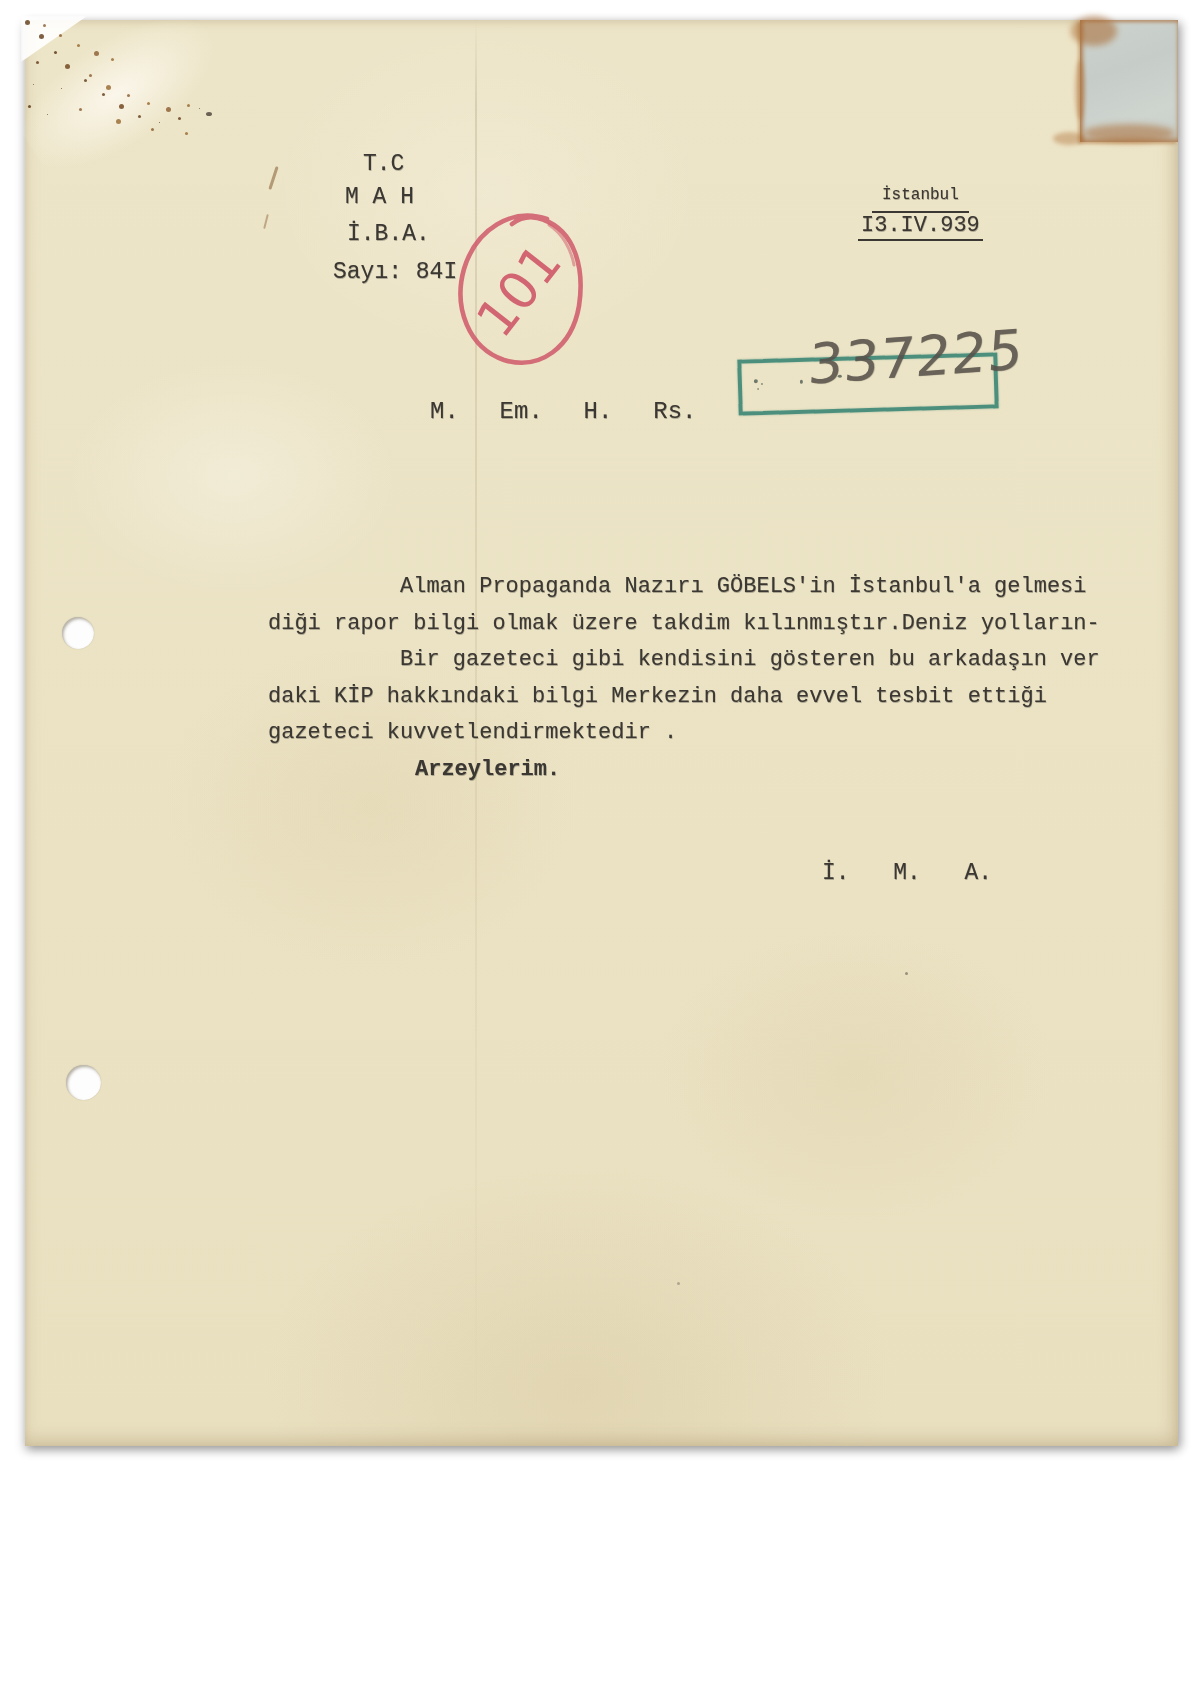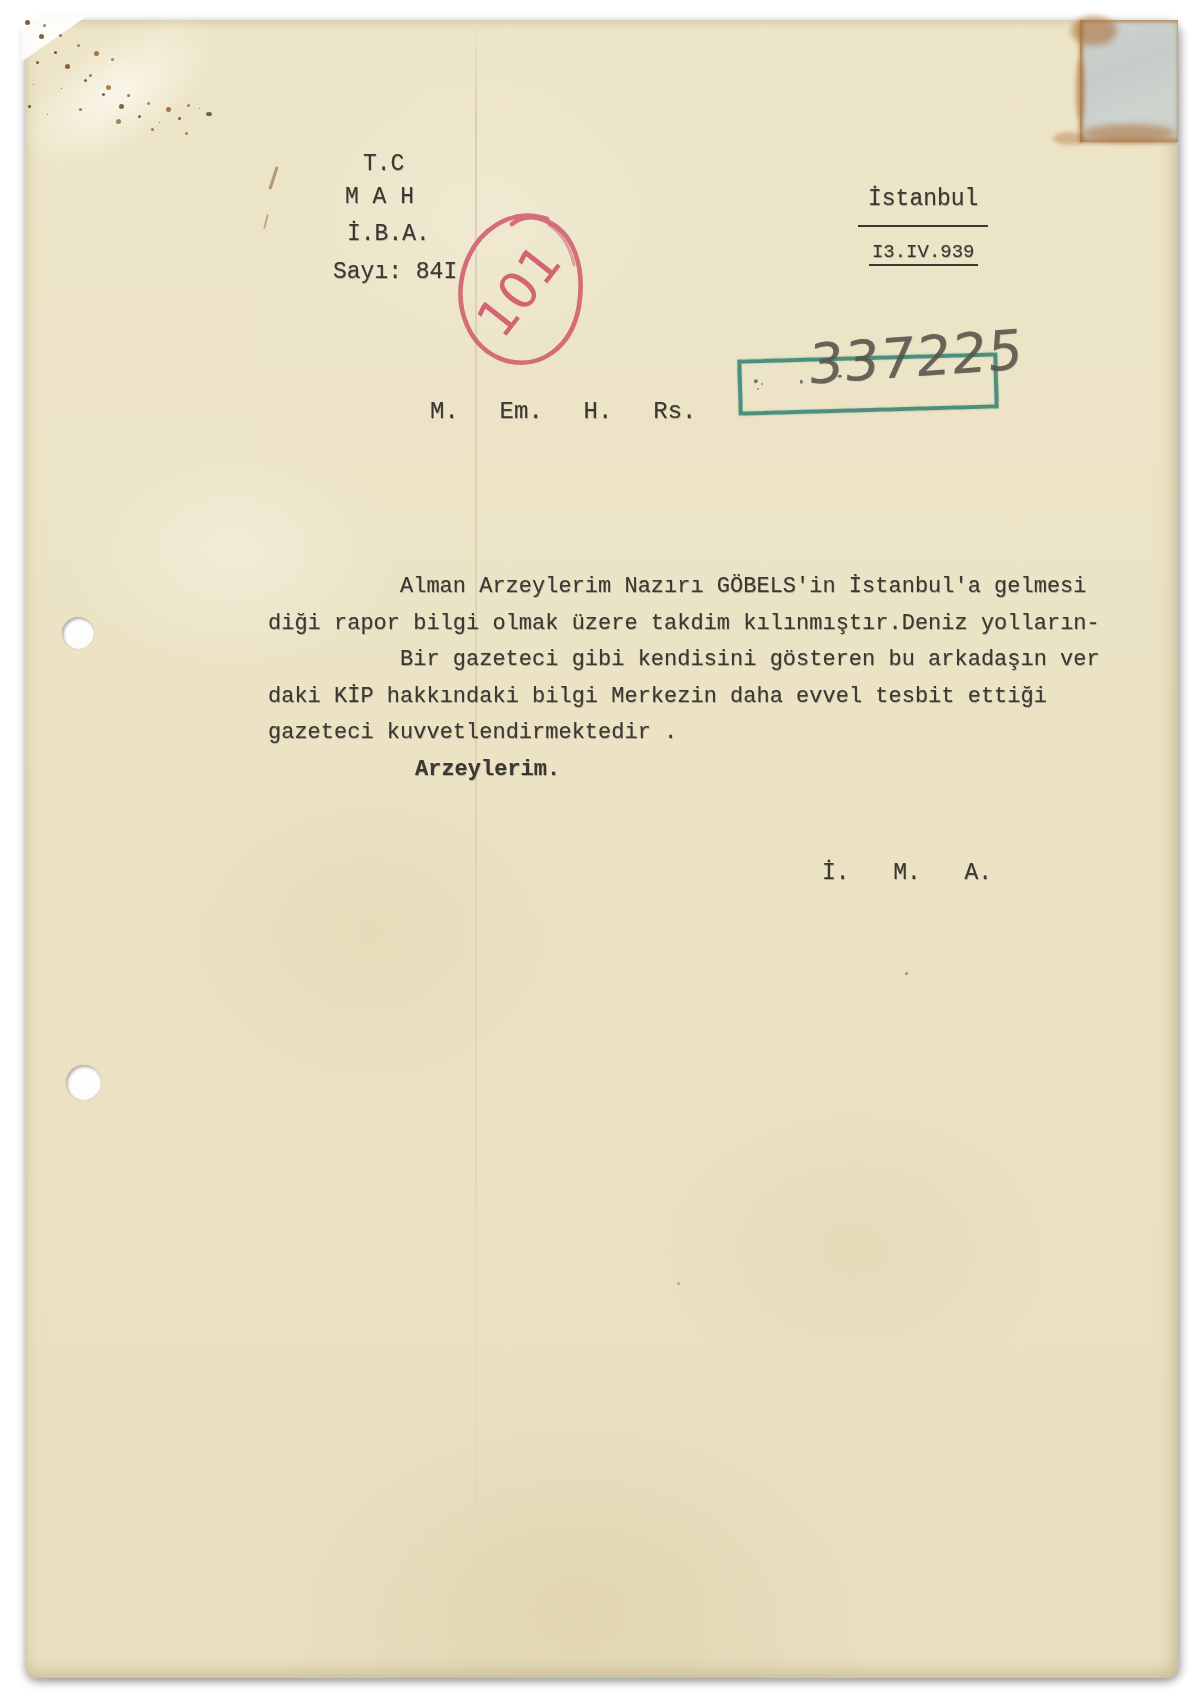--- a/index.html
+++ b/index.html
@@ -1,38 +1,38 @@
 <!DOCTYPE html>
 <html><head>
 <meta charset="utf-8">
 <style>
   html,body{margin:0;padding:0;background:#ffffff;}
   .page{position:relative;width:1200px;height:1698px;background:#ffffff;overflow:hidden;
         font-family:"Liberation Mono","DejaVu Sans Mono",monospace;}
-  .paper{position:absolute;left:25px;top:20px;width:1153px;height:1658px;border-radius:13px;
+  .paper{position:absolute;left:25px;top:20px;width:1153px;height:1426px;border-radius:0;
     background-color:#ece4c6;
     background-image:
       radial-gradient(240px 170px at 18% 32%, rgba(255,255,255,0.30), rgba(255,255,255,0) 70%),
       radial-gradient(320px 240px at 40% 12%, rgba(255,255,255,0.18), rgba(255,255,255,0) 70%),
       radial-gradient(300px 230px at 30% 55%, rgba(214,195,150,0.22), rgba(214,195,150,0) 70%),
       radial-gradient(280px 210px at 72% 74%, rgba(211,192,146,0.20), rgba(211,192,146,0) 70%),
       radial-gradient(420px 300px at 48% 96%, rgba(205,185,140,0.28), rgba(205,185,140,0) 75%),
       linear-gradient(#ede5c8, #e9e0c0);
     box-shadow: 0 4px 10px rgba(0,0,0,0.30), 4px 2px 9px rgba(0,0,0,0.18),
       inset 0 -8px 16px rgba(150,125,80,0.22), inset -8px 0 14px rgba(150,125,80,0.16),
       inset 0 2px 6px rgba(150,125,80,0.12);}
   .typewritten{color:#3b3833;
     text-shadow:0.5px 0.5px 0 rgba(59,56,51,0.35), -0.3px -0.3px 0 rgba(59,56,51,0.18);
     white-space:pre;}
   .lh-line{position:absolute;font-size:23px;}
   .lh0{left:338px;top:131px;} .lh1{left:320px;top:164px;}
   .lh2{left:322px;top:201px;} .lh3{left:308px;top:239px;}
   .dateline{position:absolute;left:833px;top:166px;text-align:center;}
-  .dateline .city{display:inline-block;font-size:23px;padding:0 10px 13px 10px;border-bottom:2.5px solid #3b3833;}
-  .dateline .date{display:inline-block;font-size:19px;padding:0 3px 1px 3px;border-bottom:2.5px solid #3b3833;margin-top:14px;}
+  .dateline .city{display:inline-block;font-size:16px;padding:0 10px 7px 10px;border-bottom:2.5px solid #3b3833;}
+  .dateline .date{display:inline-block;font-size:22px;padding:0 3px 1px 3px;border-bottom:2.5px solid #3b3833;margin-top:0;}
   .recipient{position:absolute;left:405px;top:378px;font-size:24px;word-spacing:6px;}
   .body-block{position:absolute;left:243px;top:549px;font-size:22px;line-height:36.6px;}
   .body-block .indent1{padding-left:132px;} .body-block .indent2{padding-left:147px;font-weight:bold;}
   .signature{position:absolute;left:797px;top:840px;font-size:23px;word-spacing:8px;}
   
   .red-annot{position:absolute;left:425px;top:185px;width:145px;height:165px;}
   
   .stamp{position:absolute;left:713px;top:336px;width:252px;height:48px;
     border:4px solid rgba(40,125,108,0.82);transform:rotate(-1.6deg);
     box-shadow:0 0 2px rgba(40,125,108,0.45), inset 0 0 2px rgba(40,125,108,0.30);}
@@ -130,21 +130,21 @@
     <div class="recipient typewritten">M.  Em.  H.  Rs.</div>
 
     <div class="stamp">
       <div class="stamp-dot sd1"></div>
       <div class="stamp-dot sd2"></div>
       <div class="stamp-dot sd3"></div>
     </div>
     <div class="pencil-number">337225</div>
 
     <div class="body-block">
-      <div class="typewritten indent1">Alman Arzeylerim Nazırı GÖBELS'in İstanbul'a gelmesi</div>
+      <div class="typewritten indent1">Alman Propaganda Nazırı GÖBELS'in İstanbul'a gelmesi</div>
       <div class="typewritten">diği rapor bilgi olmak üzere takdim kılınmıştır.Deniz yolların-</div>
       <div class="typewritten indent1">Bir gazeteci gibi kendisini gösteren bu arkadaşın ver</div>
       <div class="typewritten">daki KİP hakkındaki bilgi Merkezin daha evvel tesbit ettiği</div>
       <div class="typewritten">gazeteci kuvvetlendirmektedir .</div>
       <div class="typewritten indent2">Arzeylerim.</div>
     </div>
 
     <div class="signature typewritten">İ.  M.  A.</div>
 
     <div class="hole hole1"></div>

